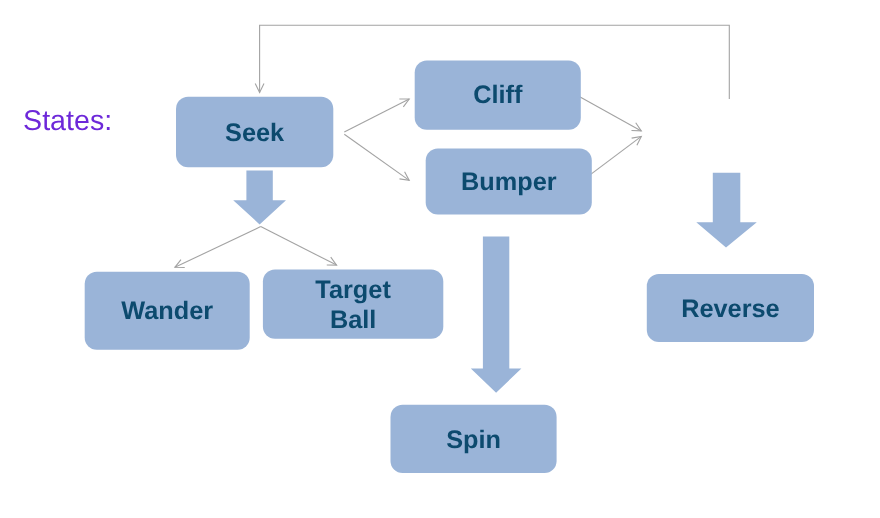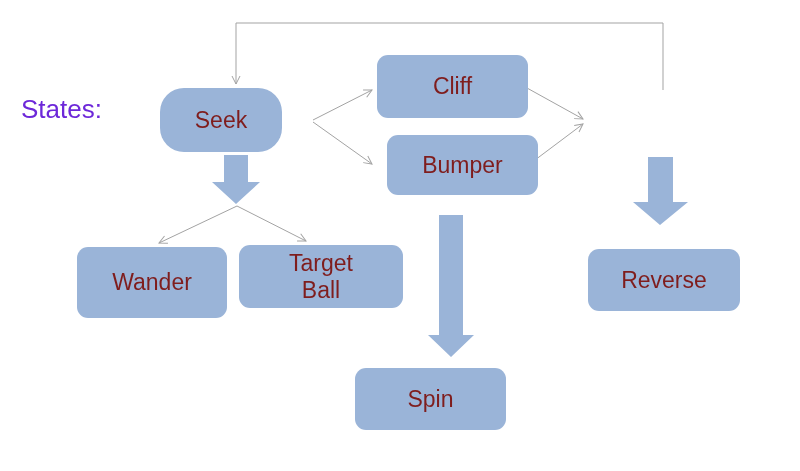--- a/index.html
+++ b/index.html
@@ -25,31 +25,31 @@
     font-size: 26px;
     line-height: 28px;
     white-space: nowrap;
   }
   .label-states { left: 21px; top: 95px; }
   .label-behaviors { left: 13px; top: 199px; }
   .node {
     position: absolute;
     background: #9ab4d8;
     border-radius: 11px;
-    color: #7f1d1d;
+    color: #0c4a6e;
     font-size: 23px;
-    font-weight: normal;
+    font-weight: bold;
     line-height: 27px;
     display: flex;
     align-items: center;
     justify-content: center;
     text-align: center;
     white-space: pre-line;
   }
-  .node-seek     { left: 160px; top:  88px; width: 122px; height: 64px; border-radius: 24px; }
+  .node-seek     { left: 160px; top:  88px; width: 143px; height: 64px; }
   .node-cliff    { left: 377px; top:  55px; width: 151px; height: 63px; }
   .node-bumper   { left: 377px; top: 135px; width: 151px; height: 60px; margin-left: 10px; }
   .node-recovery { left: 587px; top:  90px; width: 151px; height: 62px; }
   .node-wander   { left:  77px; top: 247px; width: 150px; height: 71px; }
   .node-target-ball { left: 239px; top: 245px; width: 164px; height: 63px; }
   .node-reverse  { left: 588px; top: 249px; width: 152px; height: 62px; }
   .node-spin     { left: 355px; top: 368px; width: 151px; height: 62px; }
 </style>
 </head>
 <body>

